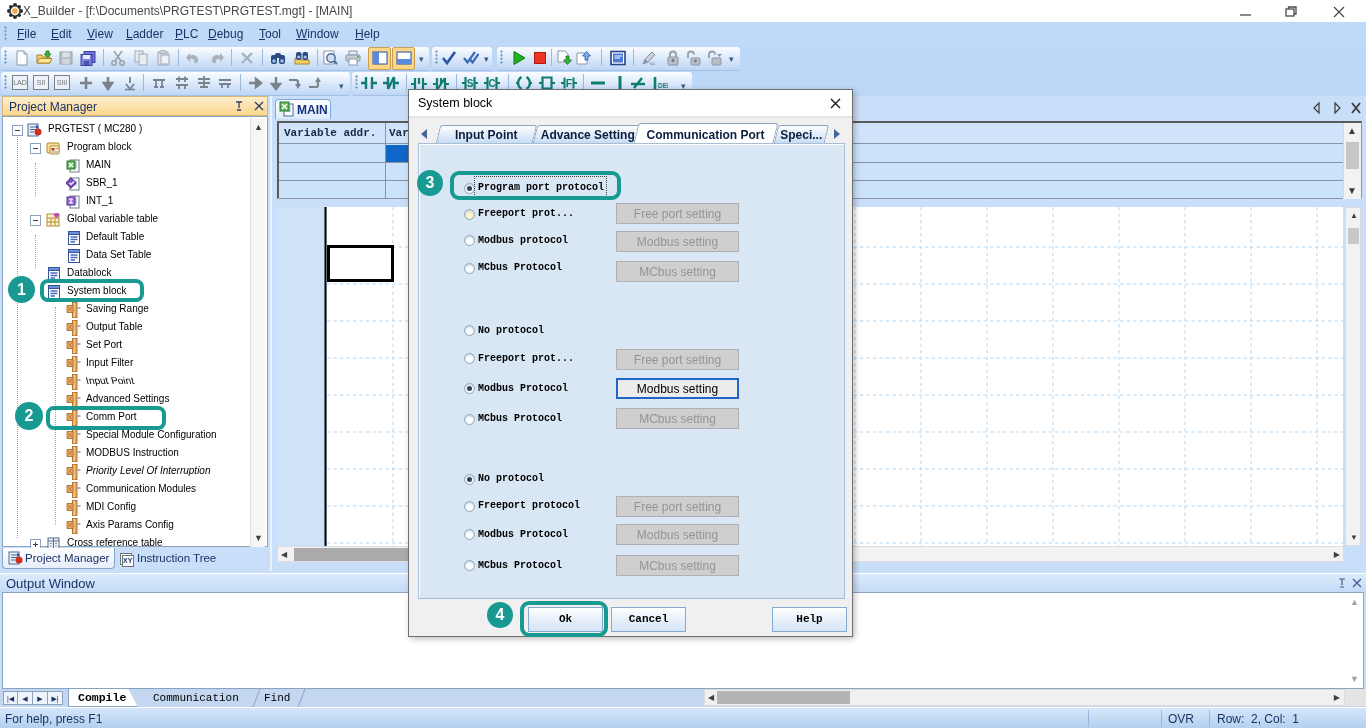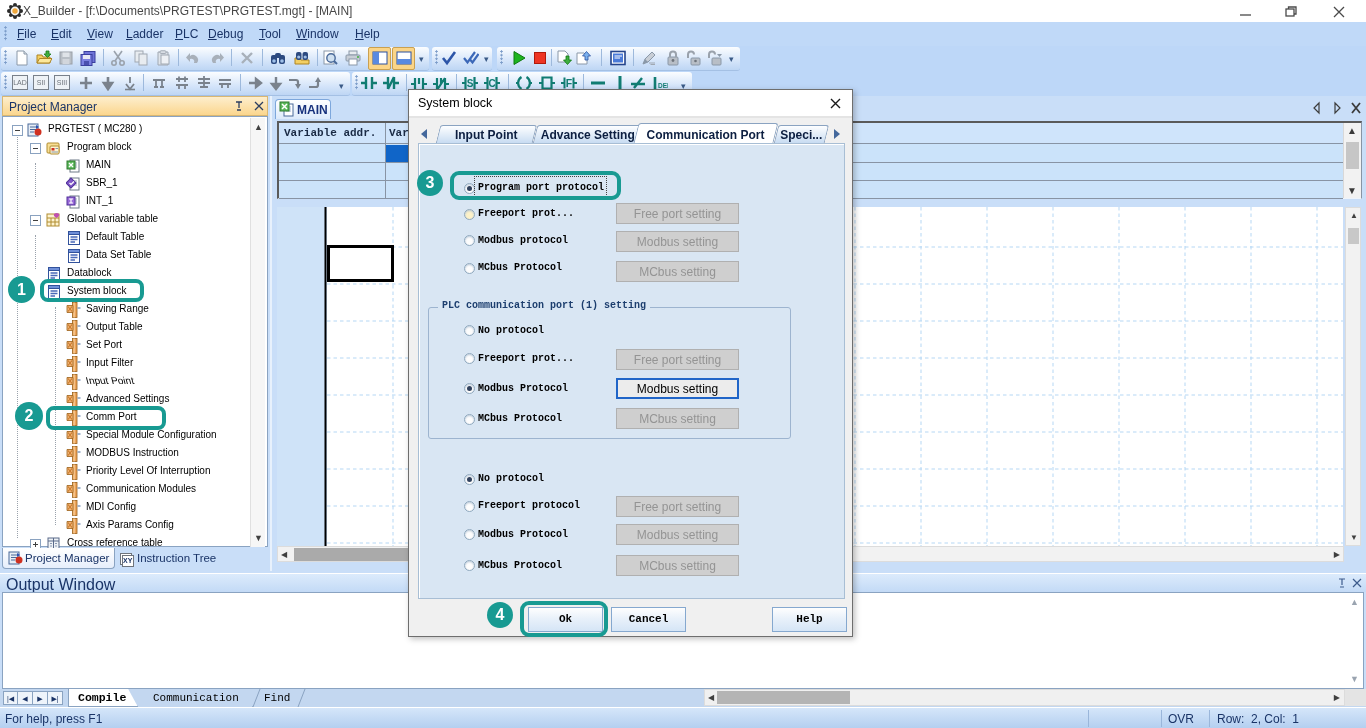--- a/index.html
+++ b/index.html
@@ -23,21 +23,21 @@
 .tdrop{position:absolute;top:6px;font-size:9px;color:#3a5a86;}
 
 #lp-head{left:2px;top:96px;width:266px;height:20px;background:linear-gradient(#fdeecd,#fbd68e);border:1px solid #d9b772;font-size:12px;color:#1a3467;padding:3px 0 0 6px;}
 #lp-tree{left:2px;top:116px;width:266px;height:431px;background:#fff;border:1px solid #8aa3c1;}
 .trow{position:absolute;height:18px;font-size:10px;color:#000;white-space:nowrap;}
 .ticon16{position:absolute;width:16px;height:16px;top:1px;}
 #lp-tabs{left:0;top:547px;width:270px;height:24px;}
 
 #docarea{left:270px;top:96px;width:1096px;height:475px;background:#c9def8;}
 
-#ow-head{left:0;top:573px;width:1366px;height:19px;background:linear-gradient(#dcebfc,#c3daf6);border-top:1px solid #fff;font-size:16px;color:#1a3467;padding:2px 0 0 6px;}
+#ow-head{left:0;top:573px;width:1366px;height:19px;background:linear-gradient(#dcebfc,#c3daf6);border-top:1px solid #fff;font-size:13px;color:#1a3467;padding:2px 0 0 6px;}
 #ow-body{left:2px;top:592px;width:1362px;height:97px;background:#fff;border:1px solid #8aa3c1;}
 #btabs{left:0;top:689px;width:1366px;height:18px;background:#c3d7f0;}
 #statusbar{left:0;top:707px;width:1366px;height:21px;background:linear-gradient(#d5e6fa,#b4cfF0);border-top:1px solid #fff;font-size:12px;color:#1a3467;}
 
 #dlg{left:408px;top:89px;width:445px;height:548px;background:#f0f0f0;border:1px solid #6e6e6e;box-shadow:2px 2px 6px rgba(0,0,0,.25);}
 #dlg-title{position:absolute;left:0;top:0;width:100%;height:26px;background:#fff;font-size:12.5px;color:#000;padding:6px 0 0 9px;}
 .grp{position:absolute;left:19px;width:363px;border:1px solid #9db4cf;border-radius:3px;}
 .grplabel{position:absolute;left:9px;top:-8px;background:#d9e6f3;padding:0 4px;font-size:10px;color:#1c3e6e;font-family:"Liberation Mono",monospace;font-weight:bold;white-space:nowrap;}
 .radio{position:absolute;width:11px;height:11px;border-radius:50%;background:#fdfdfd;border:1px solid #8ea8be;box-shadow:inset 0 1px 2px #b8c8d8;}
 .radio.sel::after{content:"";position:absolute;left:2px;top:2px;width:5px;height:5px;border-radius:50%;background:#31425e;}
@@ -536,21 +536,21 @@
       <path d="M11.5 6 h3" stroke="#8aa0c0" stroke-width="1.6"></path>
     </svg>
  <div class="trow" style="left:83px;top:330px;">MODBUS Instruction</div>
  <svg class="ticon16" style="left:63px;top:347px" viewBox="0 0 16 16" width="16" height="16">
       <rect x="6.5" y="0.5" width="4.5" height="15" fill="#eda45a" stroke="#9a6018" stroke-width=".8"></rect>
       <rect x="7.5" y="0.5" width="1.2" height="15" fill="#f8cf9a"></rect>
       <path d="M1 3.5 H7 V10.5 H1 Z" fill="#f2b578" stroke="#9a6018" stroke-width=".8"></path>
       <path d="M2 4.5 l4 5 M6 4.5 l-4 5" stroke="#c87828" stroke-width="1.1"></path>
       <path d="M11.5 6 h3" stroke="#8aa0c0" stroke-width="1.6"></path>
     </svg>
- <div class="trow" style="left:83px;top:348px;">Priority Level Of Interruption</div>
+ <div class="trow" style="left:83px;top:348px;font-style:italic;">Priority Level Of Interruption</div>
  <svg class="ticon16" style="left:63px;top:365px" viewBox="0 0 16 16" width="16" height="16">
       <rect x="6.5" y="0.5" width="4.5" height="15" fill="#eda45a" stroke="#9a6018" stroke-width=".8"></rect>
       <rect x="7.5" y="0.5" width="1.2" height="15" fill="#f8cf9a"></rect>
       <path d="M1 3.5 H7 V10.5 H1 Z" fill="#f2b578" stroke="#9a6018" stroke-width=".8"></path>
       <path d="M2 4.5 l4 5 M6 4.5 l-4 5" stroke="#c87828" stroke-width="1.1"></path>
       <path d="M11.5 6 h3" stroke="#8aa0c0" stroke-width="1.6"></path>
     </svg>
  <div class="trow" style="left:83px;top:366px;">Communication Modules</div>
  <svg class="ticon16" style="left:63px;top:383px" viewBox="0 0 16 16" width="16" height="16">
       <rect x="6.5" y="0.5" width="4.5" height="15" fill="#eda45a" stroke="#9a6018" stroke-width=".8"></rect>
@@ -754,23 +754,20 @@
  <div class="radio" style="left:55px;top:119px;background:#fdf2c8;"></div>
     <div class="rlabel" style="left:69px;top:118px;">Freeport prot...</div>
  <div class="radio" style="left:55px;top:145px;"></div>
     <div class="rlabel" style="left:69px;top:145px;">Modbus protocol</div>
  <div class="radio" style="left:55px;top:173px;"></div>
     <div class="rlabel" style="left:69px;top:172px;">MCbus Protocol</div>
  <div class="dbtn" style="left:207px;top:113px;">Free port setting</div>
  <div class="dbtn" style="left:207px;top:141px;">Modbus setting</div>
  <div class="dbtn" style="left:207px;top:171px;">MCbus setting</div>
 
- <div class="grp" style="top:217px;height:132px;">
-      <div class="grplabel">PLC communication port (1) setting</div>
-    </div>
  <div class="radio" style="left:55px;top:235px;"></div>
     <div class="rlabel" style="left:69px;top:235px;">No protocol</div>
  <div class="radio" style="left:55px;top:263px;"></div>
     <div class="rlabel" style="left:69px;top:263px;">Freeport prot...</div>
  <div class="radio sel" style="left:55px;top:293px;"></div>
     <div class="rlabel" style="left:69px;top:293px;">Modbus Protocol</div>
  <div class="radio" style="left:55px;top:324px;"></div>
     <div class="rlabel" style="left:69px;top:323px;">MCbus Protocol</div>
  <div class="dbtn" style="left:207px;top:259px;">Free port setting</div>
  <div class="dbtn" style="left:207px;top:288px;background:#ececec;border:2px solid #2065c8;color:#000;padding-top:2px;">Modbus setting</div>

